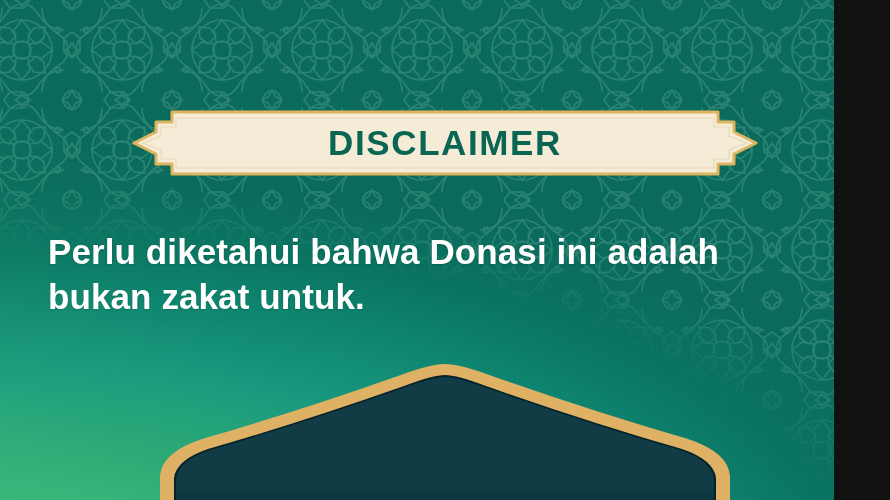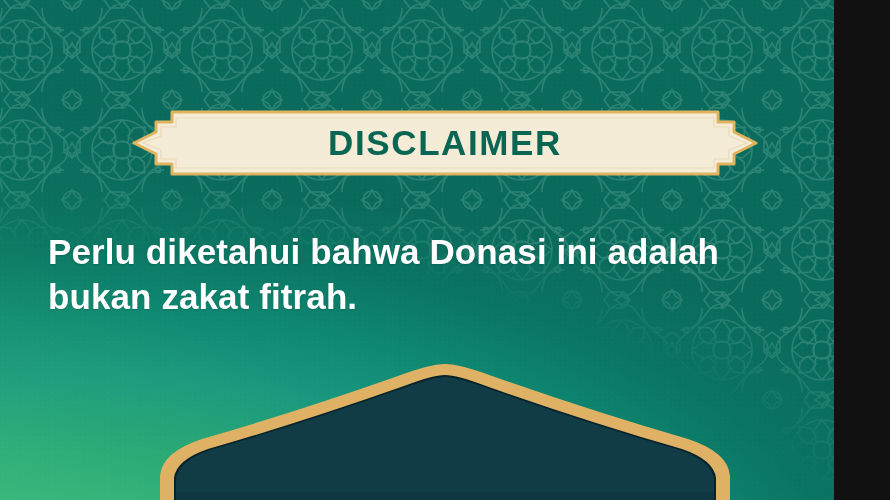--- a/index.html
+++ b/index.html
@@ -230,21 +230,21 @@
         L 29 26
         L 29 17
         L 44 17
         Z" fill="none" stroke="#e8d9b6" stroke-width="1.2" stroke-linejoin="round"></path>
     </svg>
     <div class="ribbon-label">DISCLAIMER</div>
   </div>
 
   <div class="message">
     <div>Perlu diketahui bahwa Donasi ini adalah</div>
-    <div>bukan zakat fitrah.</div>
+    <div>bukan zakat untuk.</div>
   </div>
 
   <div class="arch">
     <svg width="890" height="140" viewBox="0 0 890 140" xmlns="http://www.w3.org/2000/svg">
 
       <path d="
         M 168 140
         L 168 118
         Q 170 96 208 84
         Q 300 58 402 22

